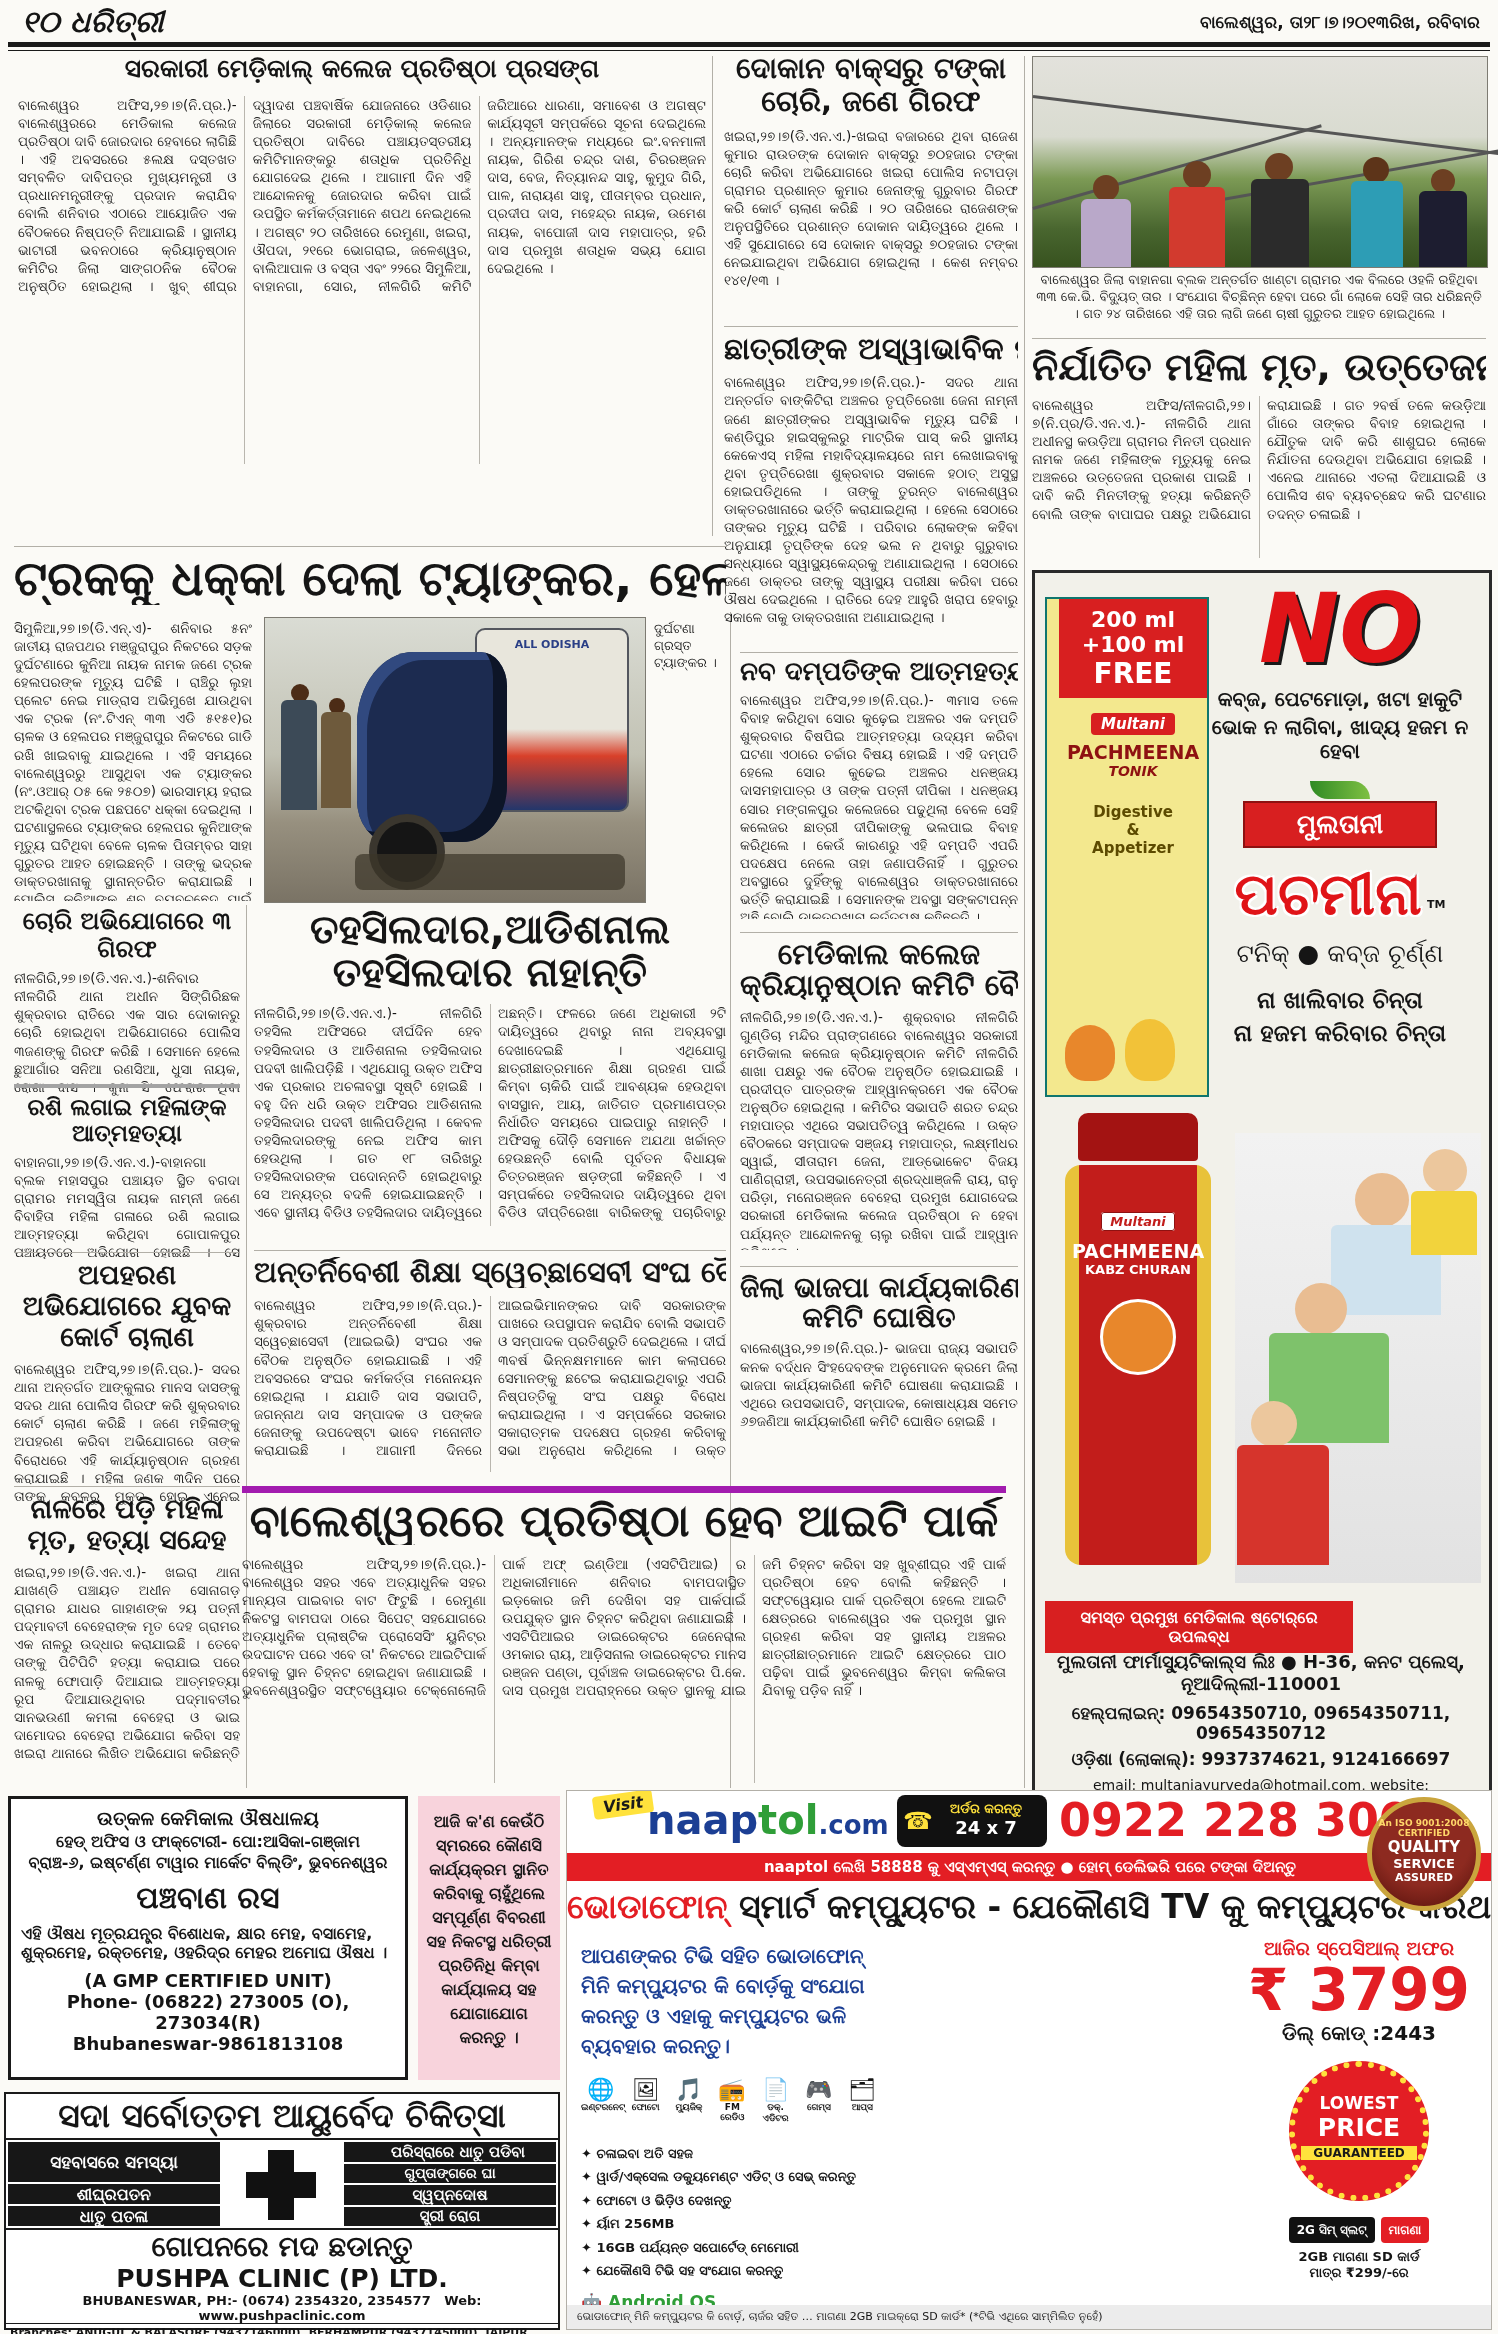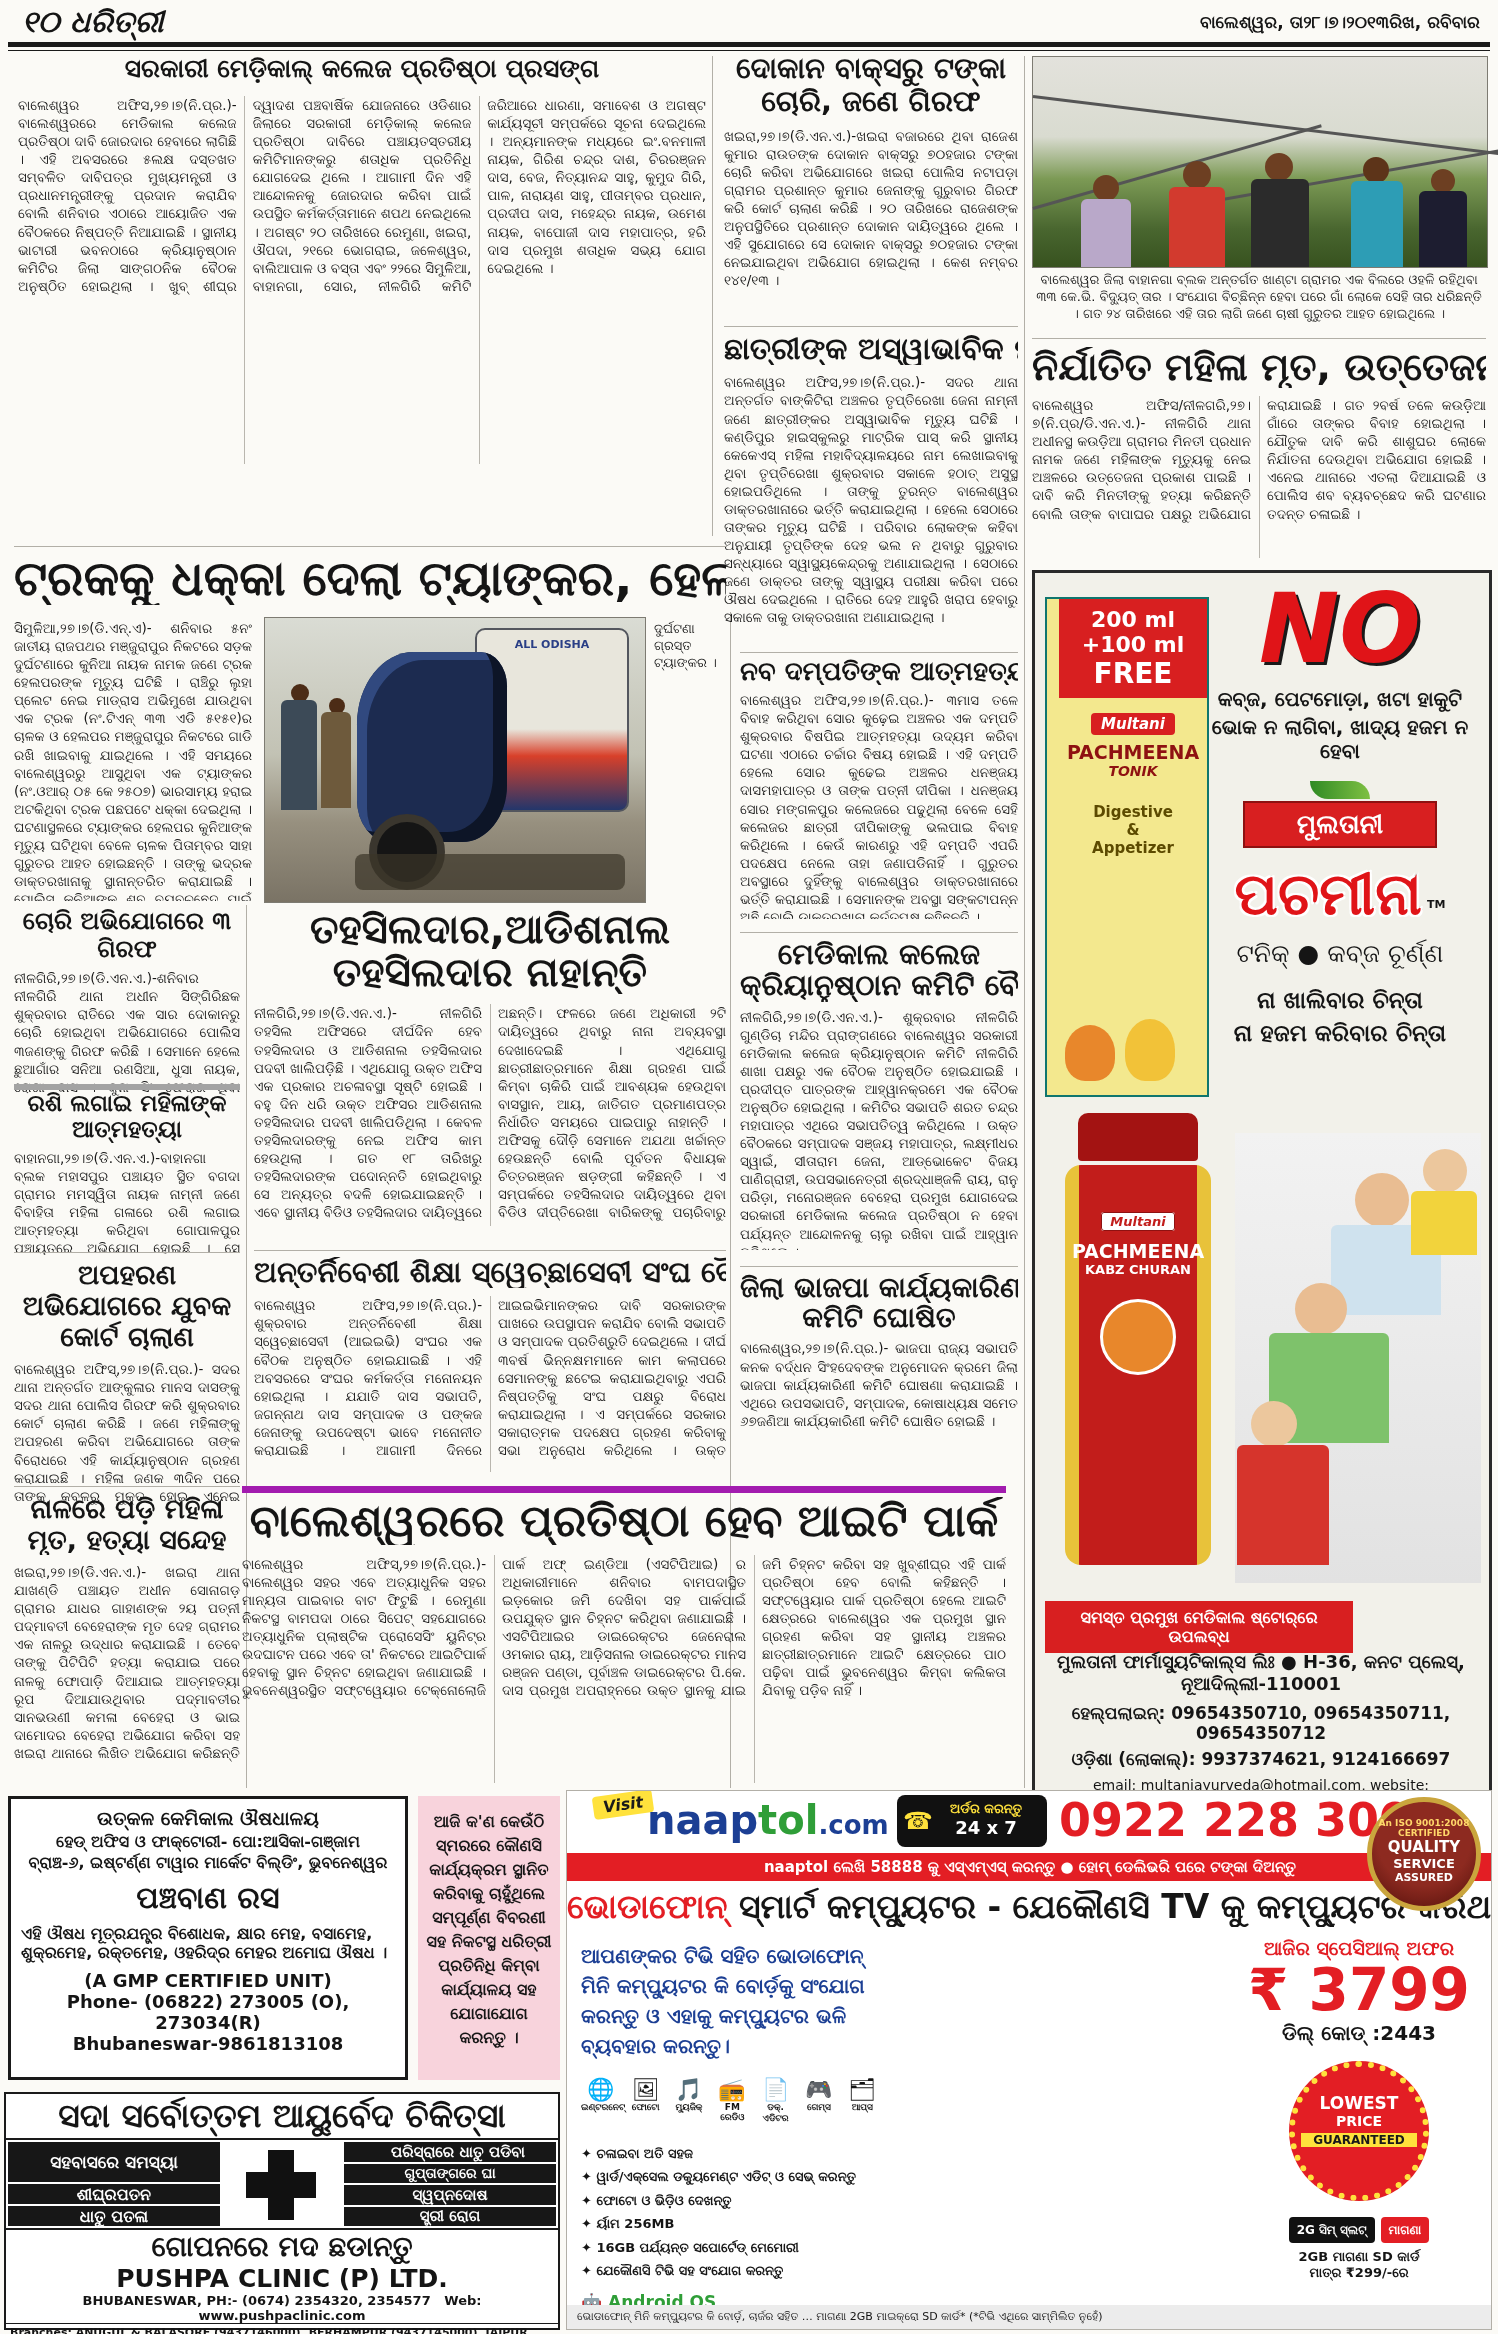--- a/index.html
+++ b/index.html
@@ -120,21 +120,21 @@
       <div class="abs torso" style="left:56px;top:94px;width:30px;height:96px;background:#6e5a3c;"></div>
       <div class="abs" style="left:90px;top:236px;width:270px;height:36px;background:#3a3428;border-radius:8px;opacity:.7;"></div>
     </div>
     <div class="abs cap" style="left:640px;top:74px;width:70px;font-weight:400;text-align:left;">ଦୁର୍ଘଟଣା ଗ୍ରସ୍ତ ଟ୍ୟାଙ୍କର ।</div>
   </div>
 
   <div class="abs" style="left:14px;top:908px;width:226px;height:172px;">
     <div class="hl2" style="font-size:24px;">ଚୋରି ଅଭିଯୋଗରେ ୩ ଗିରଫ</div>
     <div class="body-txt" style="margin-top:6px;height:130px;">ନୀଳଗିରି,୨୭।୭(ଡି.ଏନ.ଏ.)-ଶନିବାର ନୀଳଗିରି ଥାନା ଅଧୀନ ସିଙ୍ଗିରିଛକ ଶୁକ୍ରବାର ରାତିରେ ଏକ ସାର ଦୋକାନରୁ ଚୋରି ହୋଇଥିବା ଅଭିଯୋଗରେ ପୋଲିସ ୩ଜଣଙ୍କୁ ଗିରଫ କରିଛି । ସେମାନେ ହେଲେ ଛୁଆଗାଁର ସନିଆ ରଣସିଆ, ଧୁସା ନାୟକ, ରୋଗା ଦାସ । କୁନା ସିଂ ଫେରାର ଥିବା ଜଣାପଡିଛି ।</div>
   </div>
-  <div class="abs" style="left:14px;top:1084px;width:226px;height:162px;border-top:6px solid #a3a3a3;">
+  <div class="abs" style="left:14px;top:1084px;width:226px;height:162px;border-top:4px solid #a3a3a3;padding-top:6px;">
     <div class="hl2" style="font-size:23px;">ରଶି ଲଗାଇ ମହିଳାଙ୍କ ଆତ୍ମହତ୍ୟା</div>
     <div class="body-txt" style="margin-top:6px;height:110px;">ବାହାନଗା,୨୭।୭(ଡି.ଏନ.ଏ.)-ବାହାନଗା ବ୍ଲକ ମହାସପୁର ପଞ୍ଚାୟତ ସ୍ଥିତ ବଗଦା ଗ୍ରାମର ମମସ୍ୱିତା ନାୟକ ନାମ୍ନୀ ଜଣେ ବିବାହିତା ମହିଳା ଗଳାରେ ରଶି ଲଗାଇ ଆତ୍ମହତ୍ୟା କରିଥିବା ଗୋପାଳପୁର ପଞ୍ଚାୟତରେ ଅଭିଯୋଗ ହୋଇଛି । ସେ ସଂପୃକ୍ତ ଗ୍ରାମର ରତିକାନ୍ତ ନାୟକଙ୍କ ପତ୍ନୀ ବୋଲି ଜଣାପଡିଛି ।</div>
   </div>
   <div class="abs" style="left:14px;top:1252px;width:226px;height:228px;border-top:1px solid #b2afa7;padding-top:6px;">
     <div class="hl2" style="font-size:27px;">ଅପହରଣ ଅଭିଯୋଗରେ ଯୁବକ କୋର୍ଟ ଚାଲାଣ</div>
     <div class="body-txt" style="margin-top:8px;height:148px;">ବାଲେଶ୍ୱର ଅଫିସ୍,୨୭।୭(ନି.ପ୍ର.)- ସଦର ଥାନା ଅନ୍ତର୍ଗତ ଆଙ୍କୁଳାର ମାନସ ଦାସଙ୍କୁ ସଦର ଥାନା ପୋଲିସ ଗିରଫ କରି ଶୁକ୍ରବାର କୋର୍ଟ ଚାଲାଣ କରିଛି । ଜଣେ ମହିଳାଙ୍କୁ ଅପହରଣ କରିବା ଅଭିଯୋଗରେ ତାଙ୍କ ବିରୋଧରେ ଏହି କାର୍ଯ୍ୟାନୁଷ୍ଠାନ ଗ୍ରହଣ କରାଯାଇଛି । ମହିଳା ଜଣକ ୩ଦିନ ପରେ ତାଙ୍କ କବଳରୁ ମୁକ୍ତ ହୋଇ ଏନେଇ ଥାନାରେ ଅଭିଯୋଗ କରିଥିଲେ ।</div>
   </div>
   <div class="abs" style="left:14px;top:1486px;width:226px;height:300px;border-top:1px solid #b2afa7;padding-top:6px;">
     <div class="hl2" style="font-size:27px;">ନାଳରେ ପଡ଼ି ମହିଳା ମୃତ, ହତ୍ୟା ସନ୍ଦେହ</div>
     <div class="body-txt" style="margin-top:8px;height:200px;">ଖଇରା,୨୭।୭(ଡି.ଏନ.ଏ.)- ଖଇରା ଥାନା ଯାଖଣ୍ଡି ପଞ୍ଚାୟତ ଅଧୀନ ସୋନାଗଡ଼ ଗ୍ରାମର ଯାଧର ଗାହାଣଙ୍କ ୨ୟ ପତ୍ନୀ ପଦ୍ମାବତୀ ବେହେରାଙ୍କ ମୃତ ଦେହ ଗ୍ରାମର ଏକ ନାଳରୁ ଉଦ୍ଧାର କରାଯାଇଛି । ତେବେ ତାଙ୍କୁ ପିଟିପିଟି ହତ୍ୟା କରାଯାଇ ପରେ ନାଳକୁ ଫୋପାଡ଼ି ଦିଆଯାଇ ଆତ୍ମହତ୍ୟା ରୂପ ଦିଆଯାଉଥିବାର ପଦ୍ମାବତୀର ସାନଭଉଣୀ କମଳା ବେହେରା ଓ ଭାଇ ଦାମୋଦର ବେହେରା ଅଭିଯୋଗ କରିବା ସହ ଖଇରା ଥାନାରେ ଲିଖିତ ଅଭିଯୋଗ କରିଛନ୍ତି ।</div>
@@ -329,21 +329,21 @@
       <div style="margin-top:10px;font-weight:800;color:#2f9e38;font-size:17px;">🤖 <span>Android OS</span></div>
     </div>
 
 
     <div class="abs ctr" style="left:668px;top:146px;width:248px;">
       <div style="color:#e31e24;font-weight:800;font-size:19px;">ଆଜିର ସ୍ପେସିଆଲ୍ ଅଫର</div>
       <div style="color:#e31e24;font-weight:800;font-size:58px;line-height:1.05;">₹ 3799</div>
       <div style="font-weight:800;font-size:20px;">ଡିଲ୍ କୋଡ୍ :2443</div>
       <div class="badge-low" style="width:128px;height:128px;margin:16px auto 0;">
         <div style="font-size:17px;margin-top:26px;">LOWEST</div>
-        <div style="font-size:14px;">PRICE</div>
+        <div style="font-size:25px;">PRICE</div>
         <div style="font-size:12px;background:#ffe23c;color:#1a1a1a;margin:4px 6px 0;">GUARANTEED</div>
       </div>
       <div style="display:flex;gap:6px;justify-content:center;margin-top:16px;">
         <div style="background:#111;color:#fff;font-size:12px;font-weight:700;padding:6px 8px;border-radius:4px;">2G ସିମ୍ ସ୍ଲଟ୍</div>
         <div style="background:#e31e24;color:#fff;font-size:12px;font-weight:800;padding:6px 8px;border-radius:4px;">ମାଗଣା</div>
       </div>
       <div style="font-size:13px;font-weight:700;margin-top:6px;">2GB ମାଗଣା SD କାର୍ଡ</div>
       <div style="font-size:13px;font-weight:700;">ମାତ୍ର ₹299/-ରେ</div>
     </div>
 

